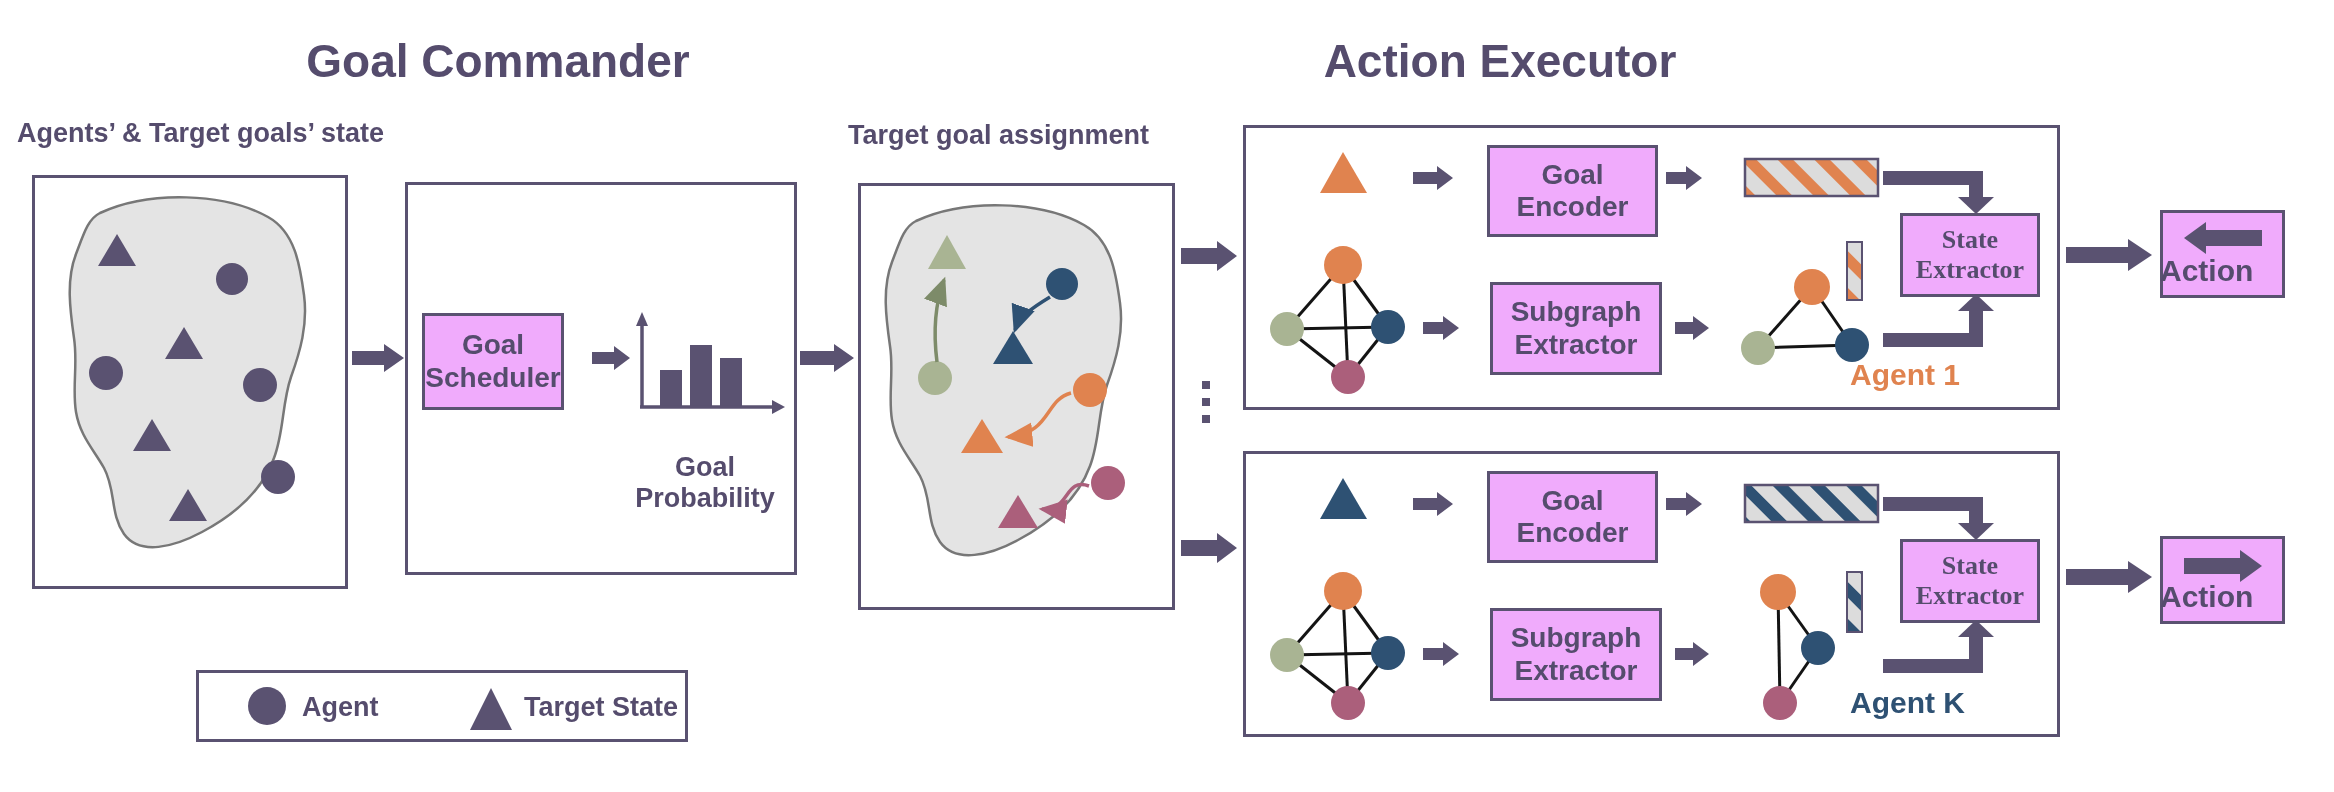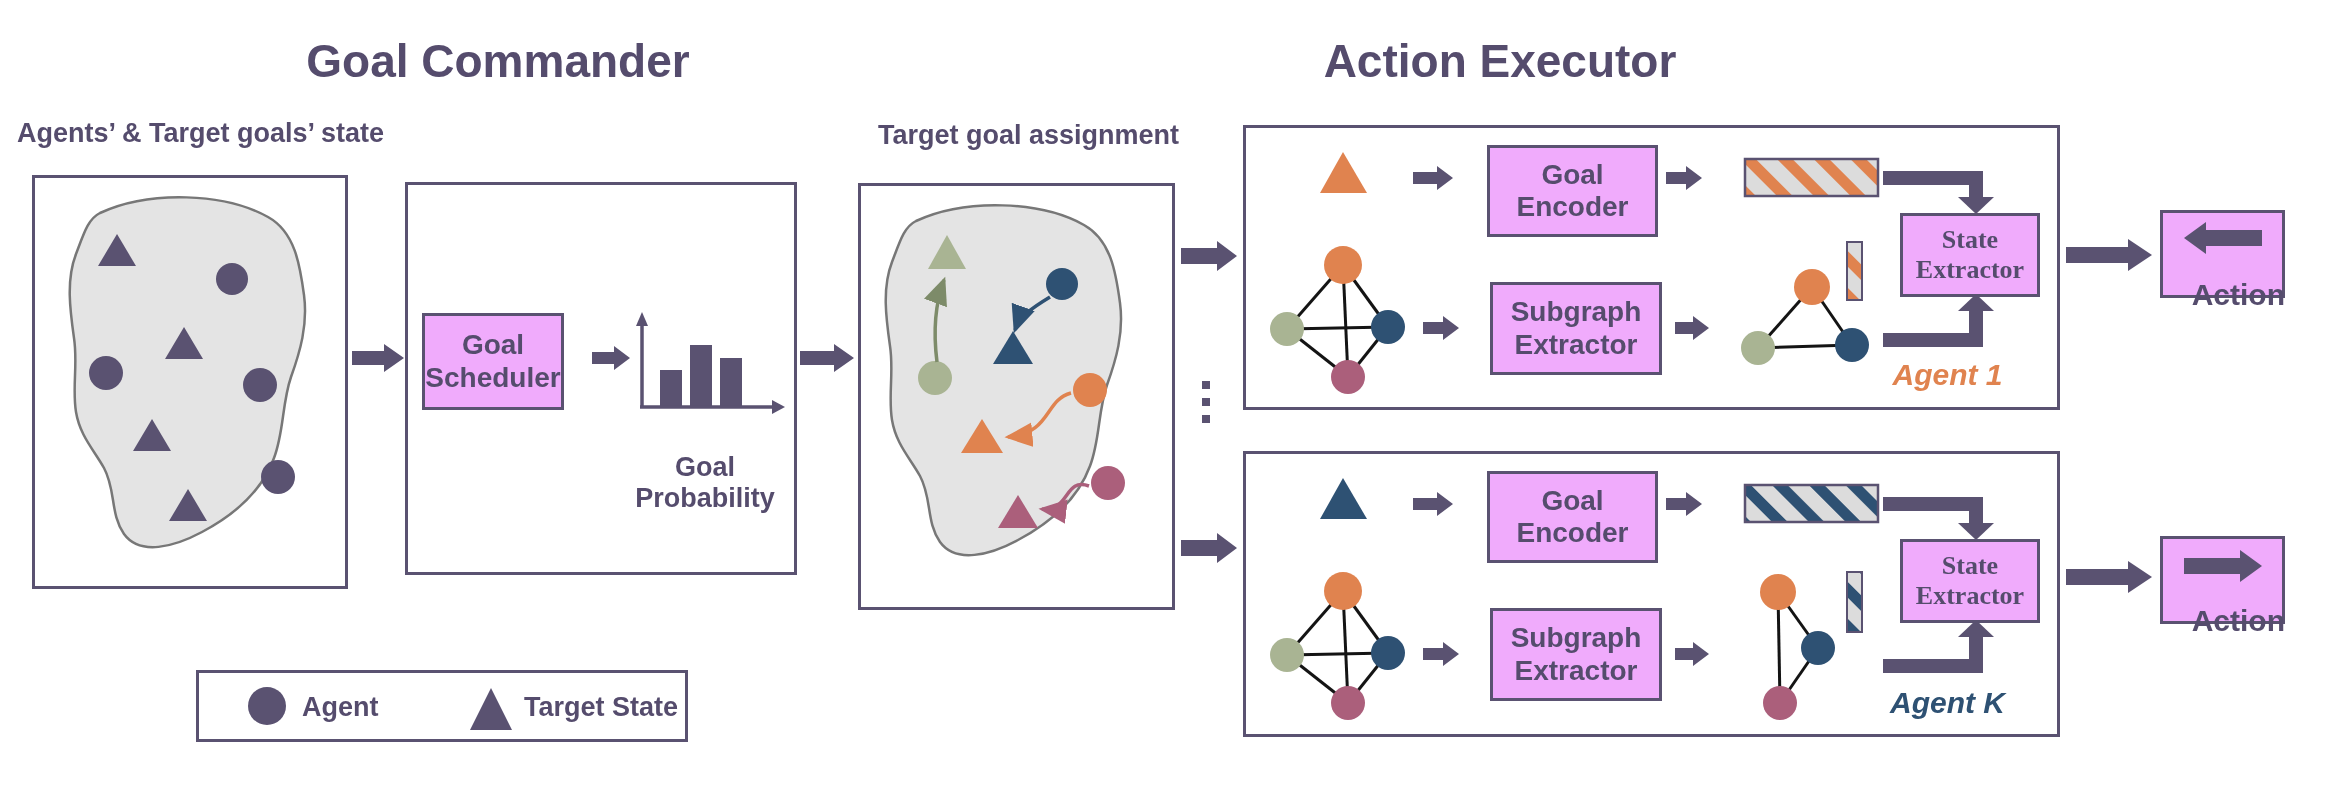--- a/index.html
+++ b/index.html
@@ -7,34 +7,34 @@
          font-family:"Liberation Sans",sans-serif;font-weight:bold;color:#554c6d;}
   .abs{position:absolute;box-sizing:border-box;}
   .outline-box{border:3px solid #5a5271;background:#fff;z-index:1;}
   .beige-box{border:3px solid #5a5271;background:#f0abfc;z-index:2;
              display:flex;align-items:center;justify-content:center;text-align:center;line-height:1.15;}
   .section-title{font-size:46px;text-align:center;z-index:10;color:#554c6d;}
   .small-label{font-size:27px;z-index:10;white-space:nowrap;}
   .box-label{font-size:28px;}
   .box-label-sm{font-size:26px;font-family:Liberation Serif, serif;}
   .caption{font-size:27px;text-align:center;line-height:1.15;z-index:10;}
-  .agent-label{font-size:30px;text-align:center;z-index:10;font-style:italic;}
-  .action-label{font-size:30px;text-align:right;z-index:10;margin-top:24px;}
+  .agent-label{font-size:30px;text-align:left;z-index:10;}
+  .action-label{font-size:30px;text-align:left;z-index:10;}
   svg.overlay{position:absolute;left:0;top:0;z-index:5;pointer-events:none;}
 </style>
 </head>
 <body>
 
 <div id="stage">
 
   <div class="abs section-title" style="left:248px;top:34px;width:500px;">Goal Commander</div>
   <div class="abs section-title" style="left:1250px;top:34px;width:500px;">Action Executor</div>
 
   <div class="abs small-label" style="left:17px;top:118px;">Agents’ &amp; Target goals’ state</div>
-  <div class="abs small-label" style="left:878px;top:120px;text-align:center;">Target goal assignment</div>
+  <div class="abs small-label" style="left:848px;top:120px;text-align:center;">Target goal assignment</div>
 
   <div class="abs outline-box" style="left:32px;top:175px;width:316px;height:414px;"></div>
   <div class="abs outline-box" style="left:405px;top:182px;width:392px;height:393px;"></div>
   <div class="abs outline-box" style="left:858px;top:183px;width:317px;height:427px;"></div>
   <div class="abs outline-box" style="left:1243px;top:125px;width:817px;height:285px;"></div>
   <div class="abs outline-box" style="left:1243px;top:451px;width:817px;height:286px;"></div>
   <div class="abs outline-box" style="left:196px;top:670px;width:492px;height:72px;"></div>
 
   <div class="abs beige-box box-label" style="left:422px;top:313px;width:142px;height:97px;">
       <span>Goal Scheduler</span>

